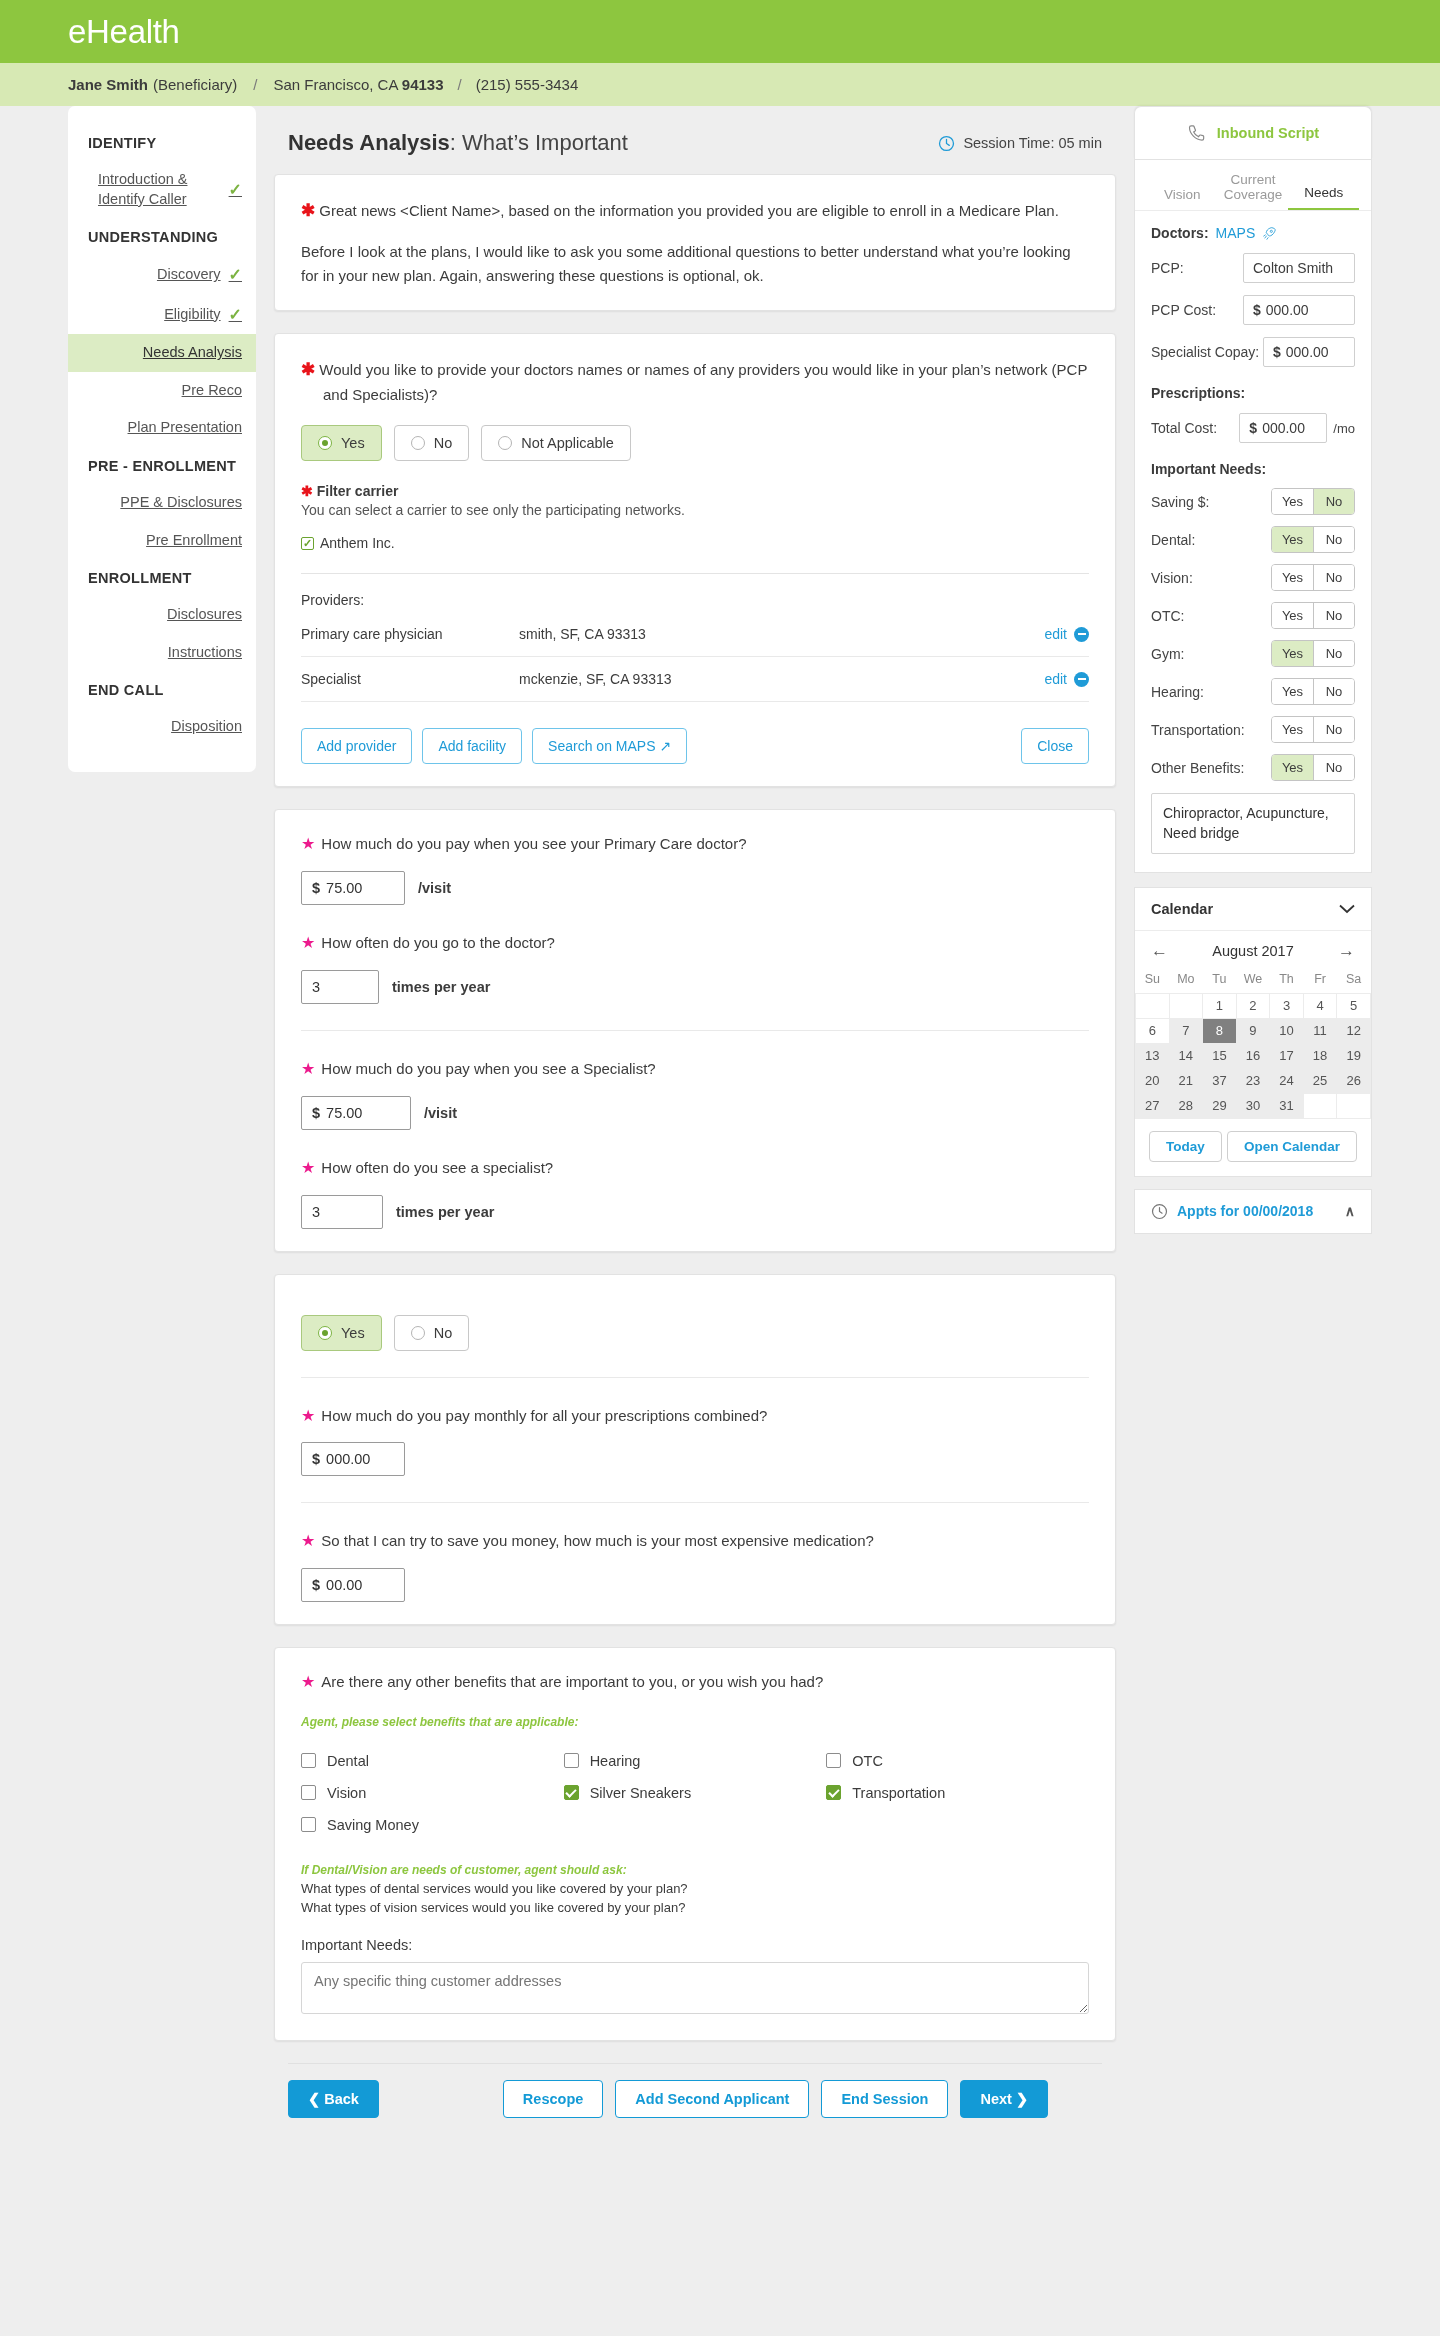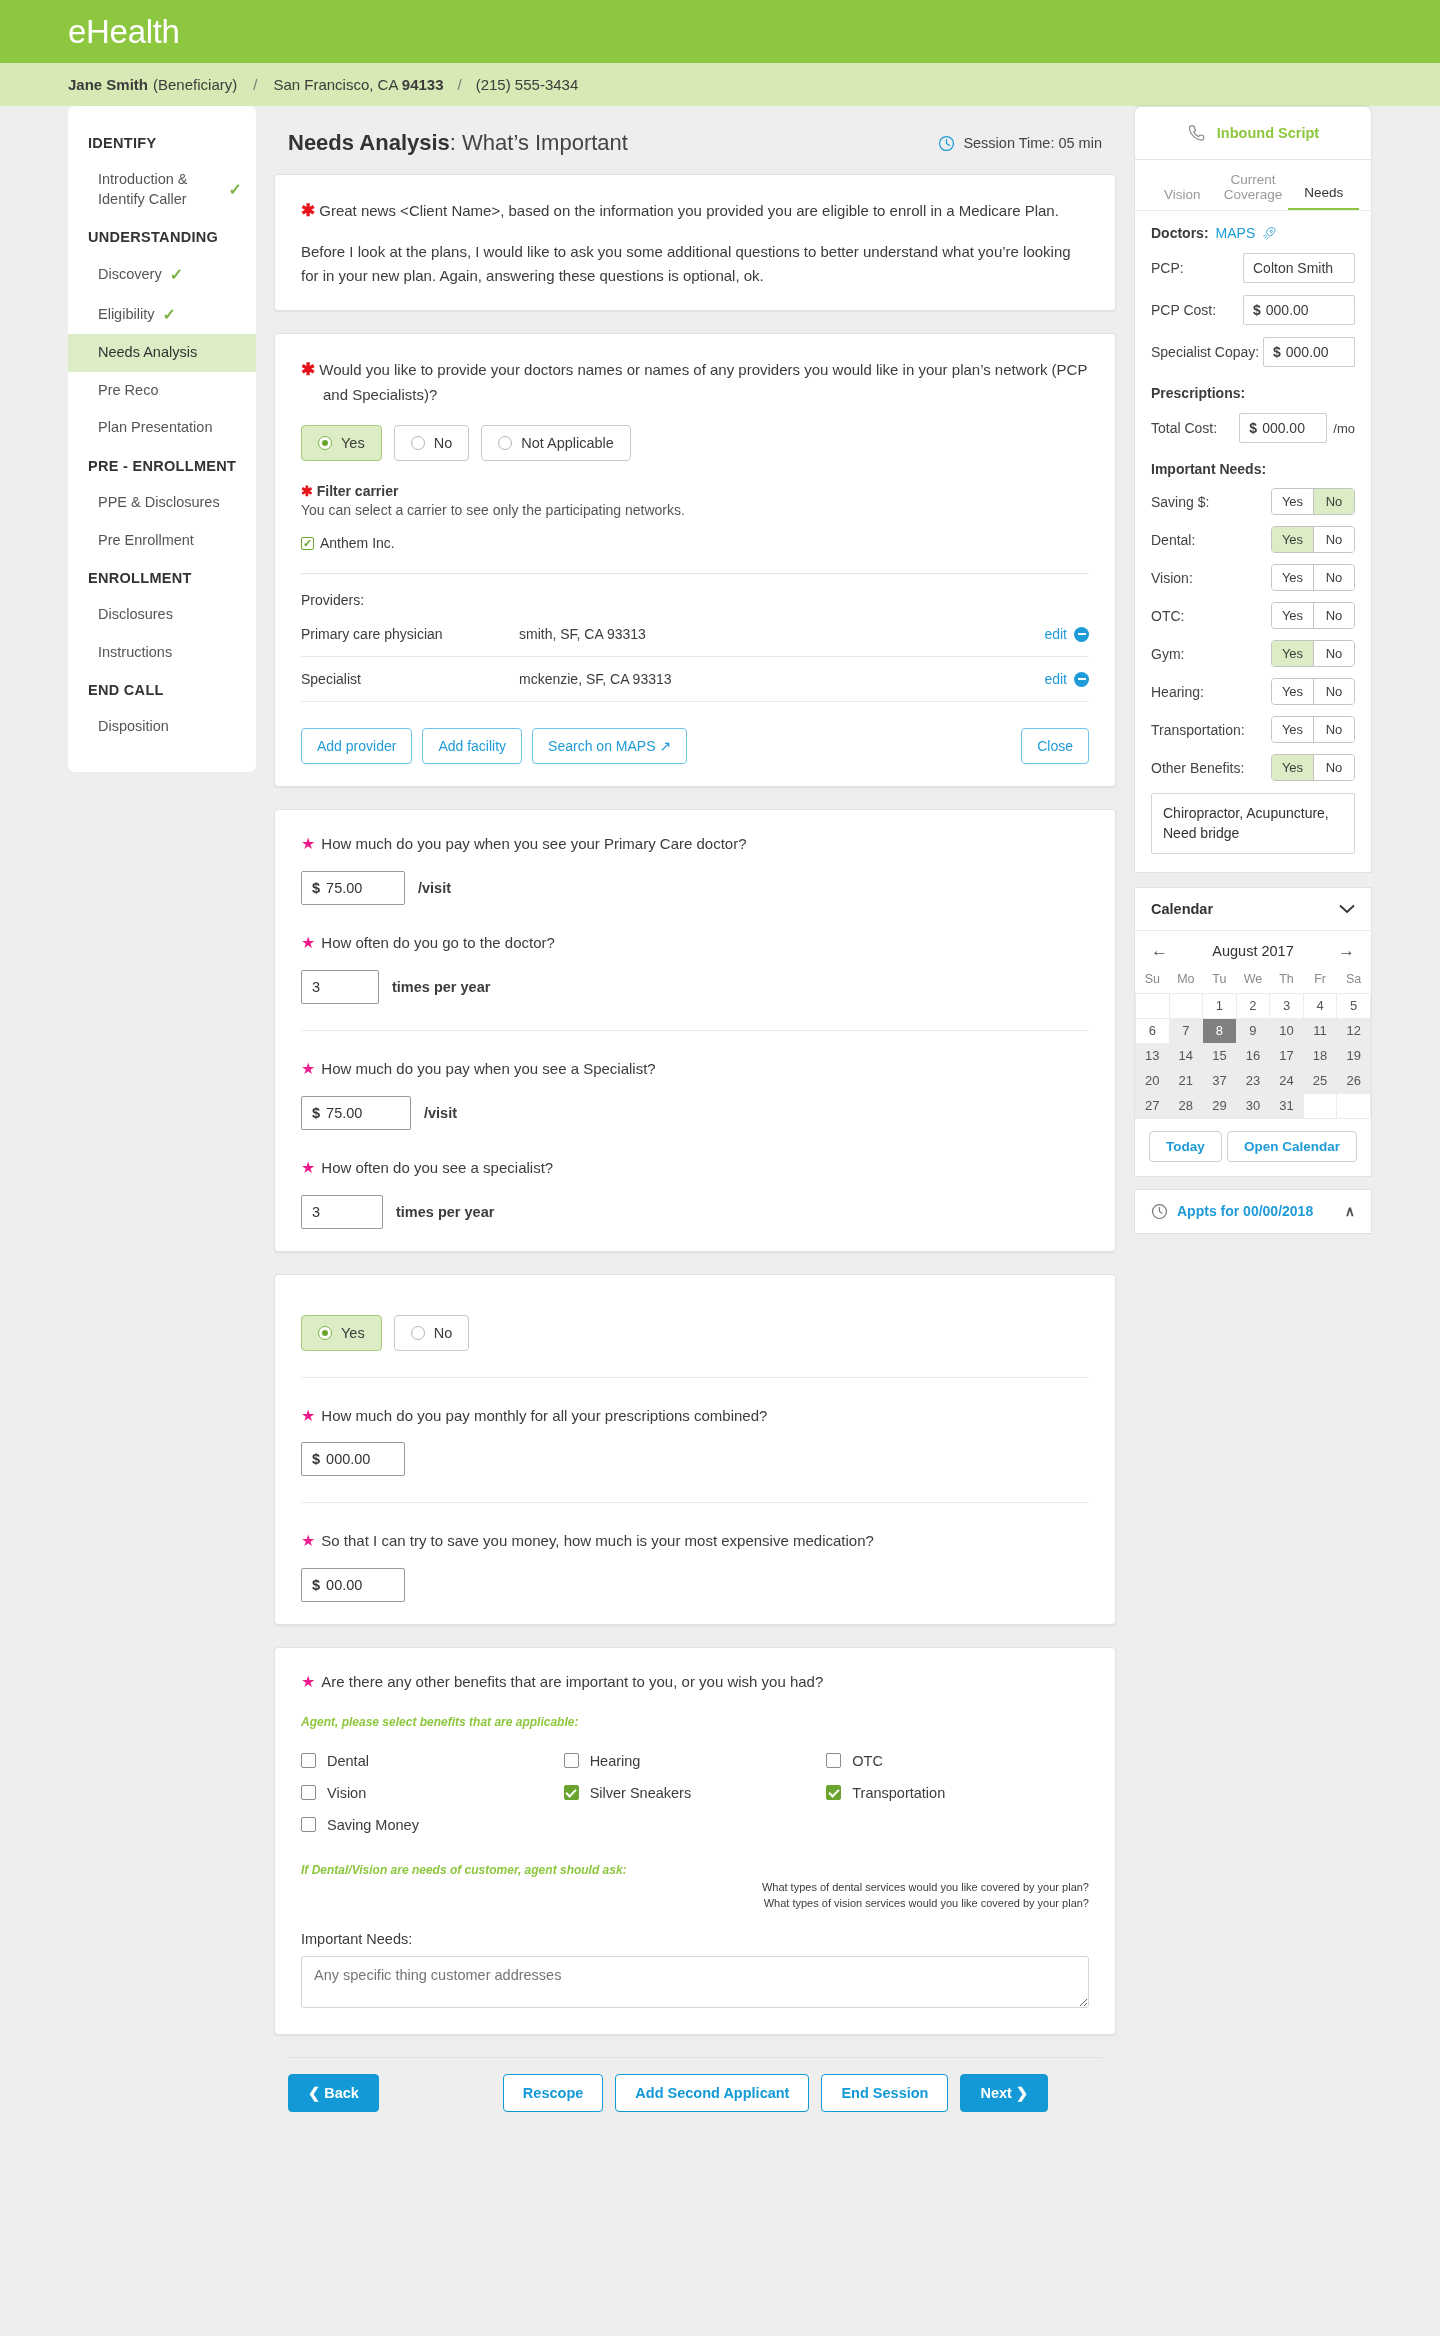--- a/index.html
+++ b/index.html
@@ -58,23 +58,24 @@
     color: #333;
     letter-spacing: 0.3px;
     padding: 11px 0 10px 20px;
   }
   .nav-item {
     font-size: 14.5px;
     color: #555;
     padding: 9px 14px 9px 30px;
     display: flex;
     align-items: center;
-    justify-content: flex-start;
+    justify-content: flex-end;
     line-height: 1.35;
     cursor: pointer;
+    text-decoration: underline;
   }
   .nav-item.active { background: #dcecc4; color: #333; }
   .nav-item .chk { color: #7cb342; font-size: 16px; font-weight: bold; margin-left: 8px; }
 
   
   .main {
     flex: 1;
     padding: 0 18px 0 18px;
     min-width: 0;
   }
@@ -192,21 +193,21 @@
   .cbitem { width:33.33%; display:flex; align-items:center; gap:11px; font-size:14.5px; padding:8px 0; }
   .cbx {
     width:15px;height:15px;border:1.5px solid #8c8c8c;border-radius:2px;background:#fff;
     flex:none; display:inline-flex; align-items:center; justify-content:center;
   }
   .cbx.on { background:#6ba32f; border-color:#6ba32f; }
   .cbx.on::after {
     content:""; width:4px;height:8px;border:solid #fff;border-width:0 2px 2px 0;
     transform:rotate(45deg); margin-top:-2px;
   }
-  .askline { font-size:11px; margin-top:4px;text-align:right; }
+  .askline { font-size:13px; margin-top:4px; }
   .ta {
     width:100%; border:1px solid #d6d6d6; border-radius:3px;
     height:52px; padding:10px 12px; font-size:14.5px; color:#9a9a9a;
     font-family: inherit; background:#fff;
   }
 
   
   .rail { width: 238px; flex:none; margin-right: 68px; padding-top: 0; }
   .script-tab {
     background:#fff; border:1px solid #e2e2e2; border-bottom:none;

